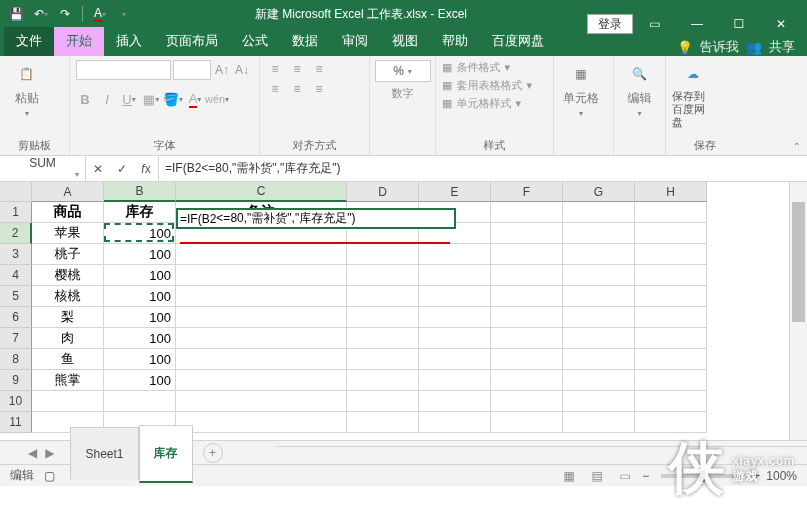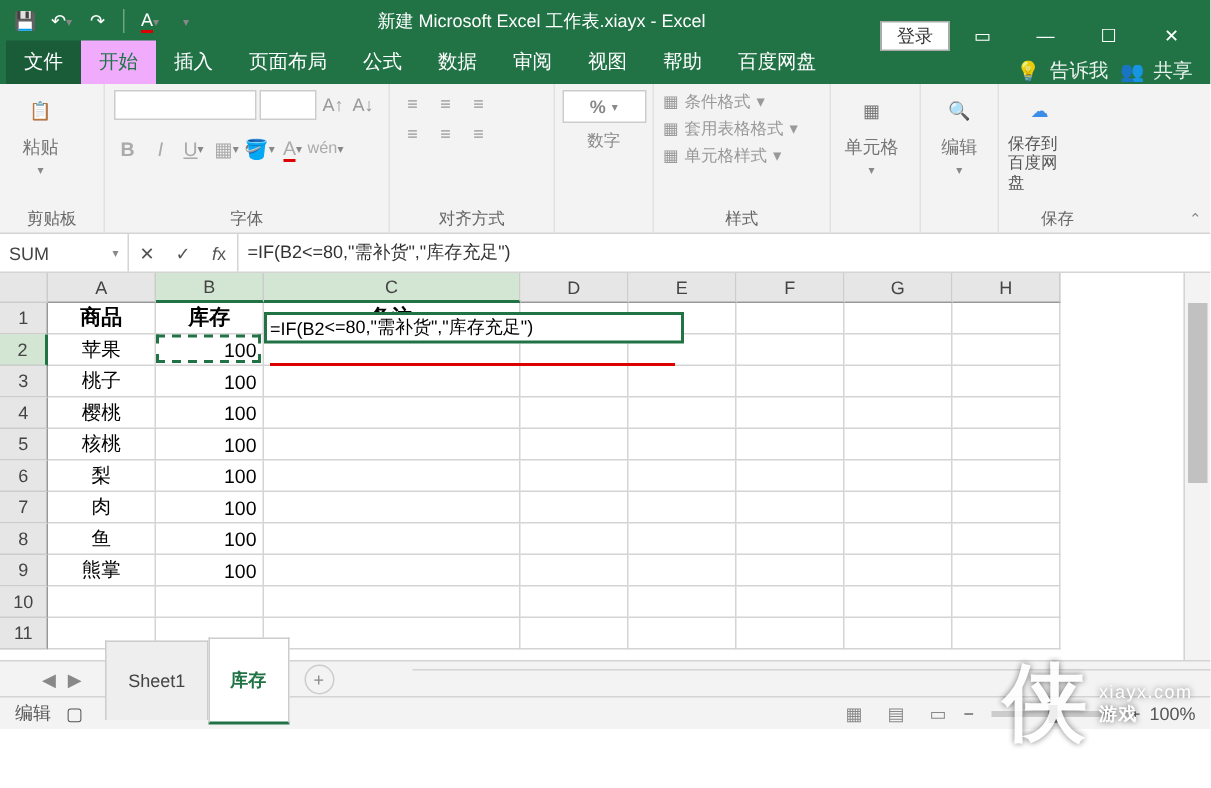--- a/index.html
+++ b/index.html
@@ -34,21 +34,21 @@
 .btn-row { display:flex; gap:4px; align-items:center; color:#aaa; font-size:13px; }
 .sq { width:18px; height:18px; display:flex; align-items:center; justify-content:center; }
 .align-grid { display:grid; grid-template-columns:repeat(3,20px); gap:2px; }
 .number-box { width:56px; height:22px; border:1px solid #ccc; background:#fff; color:#aaa; display:flex; align-items:center; justify-content:center; gap:4px; }
 .pct { font-weight:bold; color:#888; }
 .style-rows { display:flex; flex-direction:column; gap:3px; font-size:11px; color:#999; }
 .style-item { display:flex; gap:4px; align-items:center; }
 .collapse-btn { position:absolute; bottom:3px; right:6px; color:#888; font-size:10px; }
 
 .formula-bar { height:26px; border-bottom:1px solid #d4d4d4; display:flex; align-items:center; background:#fff; }
-.namebox { width:86px; border-right:1px solid #d4d4d4; padding:0 6px; height:100%; display:flex; align-items:center; font-size:12px; color:#444; }
+.namebox { width:86px; border-right:1px solid #d4d4d4; padding:0 6px; height:100%; display:flex; align-items:center; font-size:12px; color:#444;flex-direction:column; }
 .fx-btns { display:flex; border-right:1px solid #d4d4d4; height:100%; }
 .fx-btn { width:24px; display:flex; align-items:center; justify-content:center; color:#555; }
 .formula-input { flex:1; padding:0 6px; font-size:12px; color:#333; }
 
 .grid-area { position:relative; height:258px; background:#fff; overflow:hidden; }
 .corner { position:absolute; left:0; top:0; width:32px; height:20px; background:#e6e6e6; border-right:1px solid #ccc; border-bottom:1px solid #ccc; }
 .col-headers { position:absolute; left:32px; top:0; height:20px; display:flex; }
 .ch { width:72px; height:20px; background:#e6e6e6; border-right:1px solid #ccc; border-bottom:1px solid #999; display:flex; align-items:center; justify-content:center; font-size:12px; color:#444; }
 .ch.wide { width:171px; }
 .ch.sel { background:#d3e5d3; border-bottom:2px solid #217346; }
@@ -98,21 +98,21 @@
     <div class="qa-btn">↷</div>
     <div class="qa-sep"></div>
     <div class="qa-btn">
         <span style="border-bottom:2px solid #d00;">A</span>
         <span class="drop-caret">▾</span>
       </div>
     <div class="qa-btn">
         <span class="drop-caret">▾</span>
       </div>
   </div>
-  <div class="title-center">新建 Microsoft Excel 工作表.xiayx - Excel</div>
+  <div class="title-center">新建 Microsoft Excel 工作表.xlsx - Excel</div>
   <div class="title-right">
     <div class="login-btn">登录</div>
     <div class="win-btn">▭</div>
     <div class="win-btn">—</div>
     <div class="win-btn">☐</div>
     <div class="win-btn">✕</div>
   </div>
 </div>
 
 <div class="menubar">

